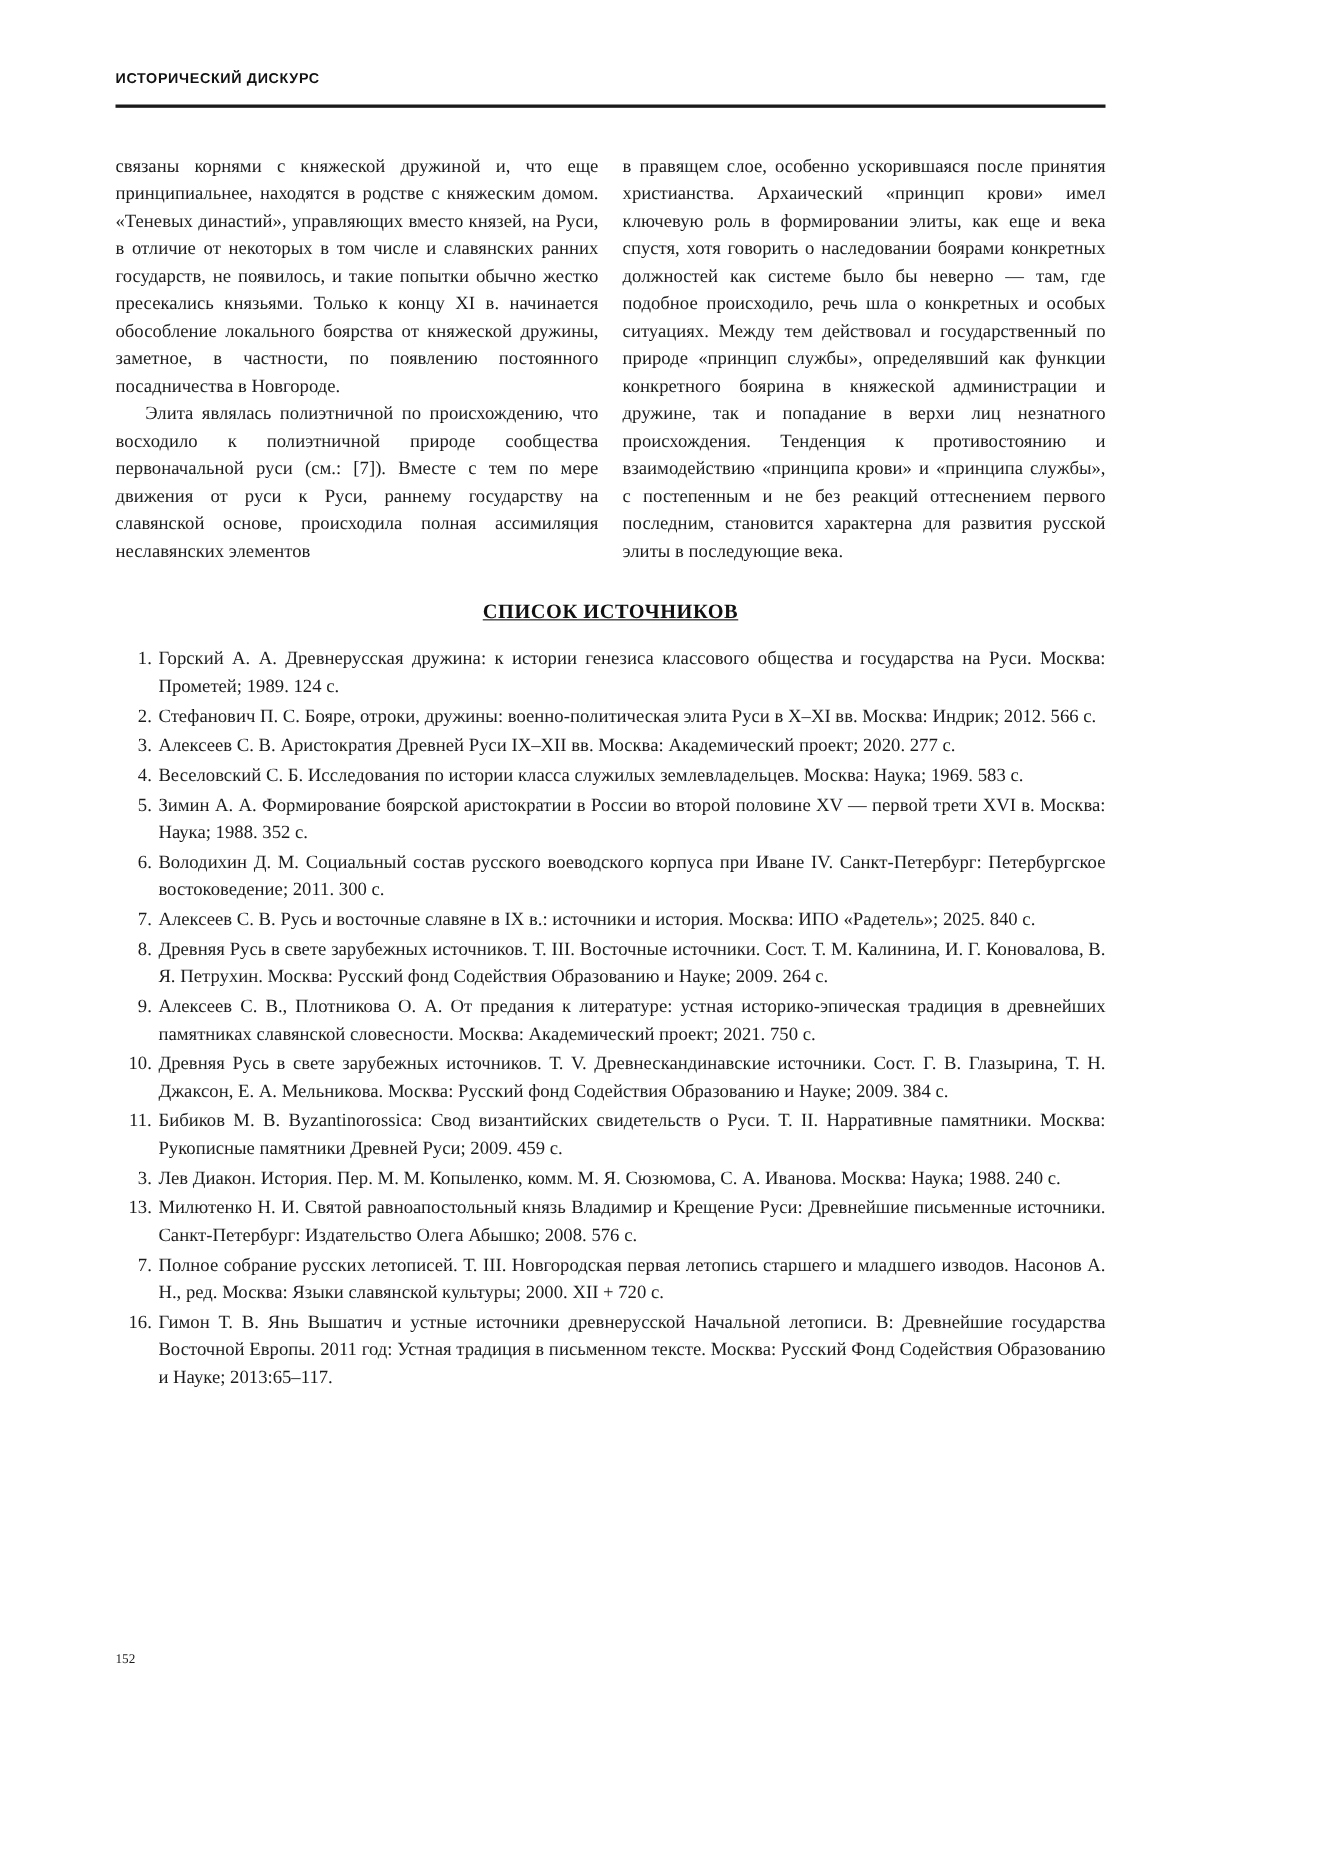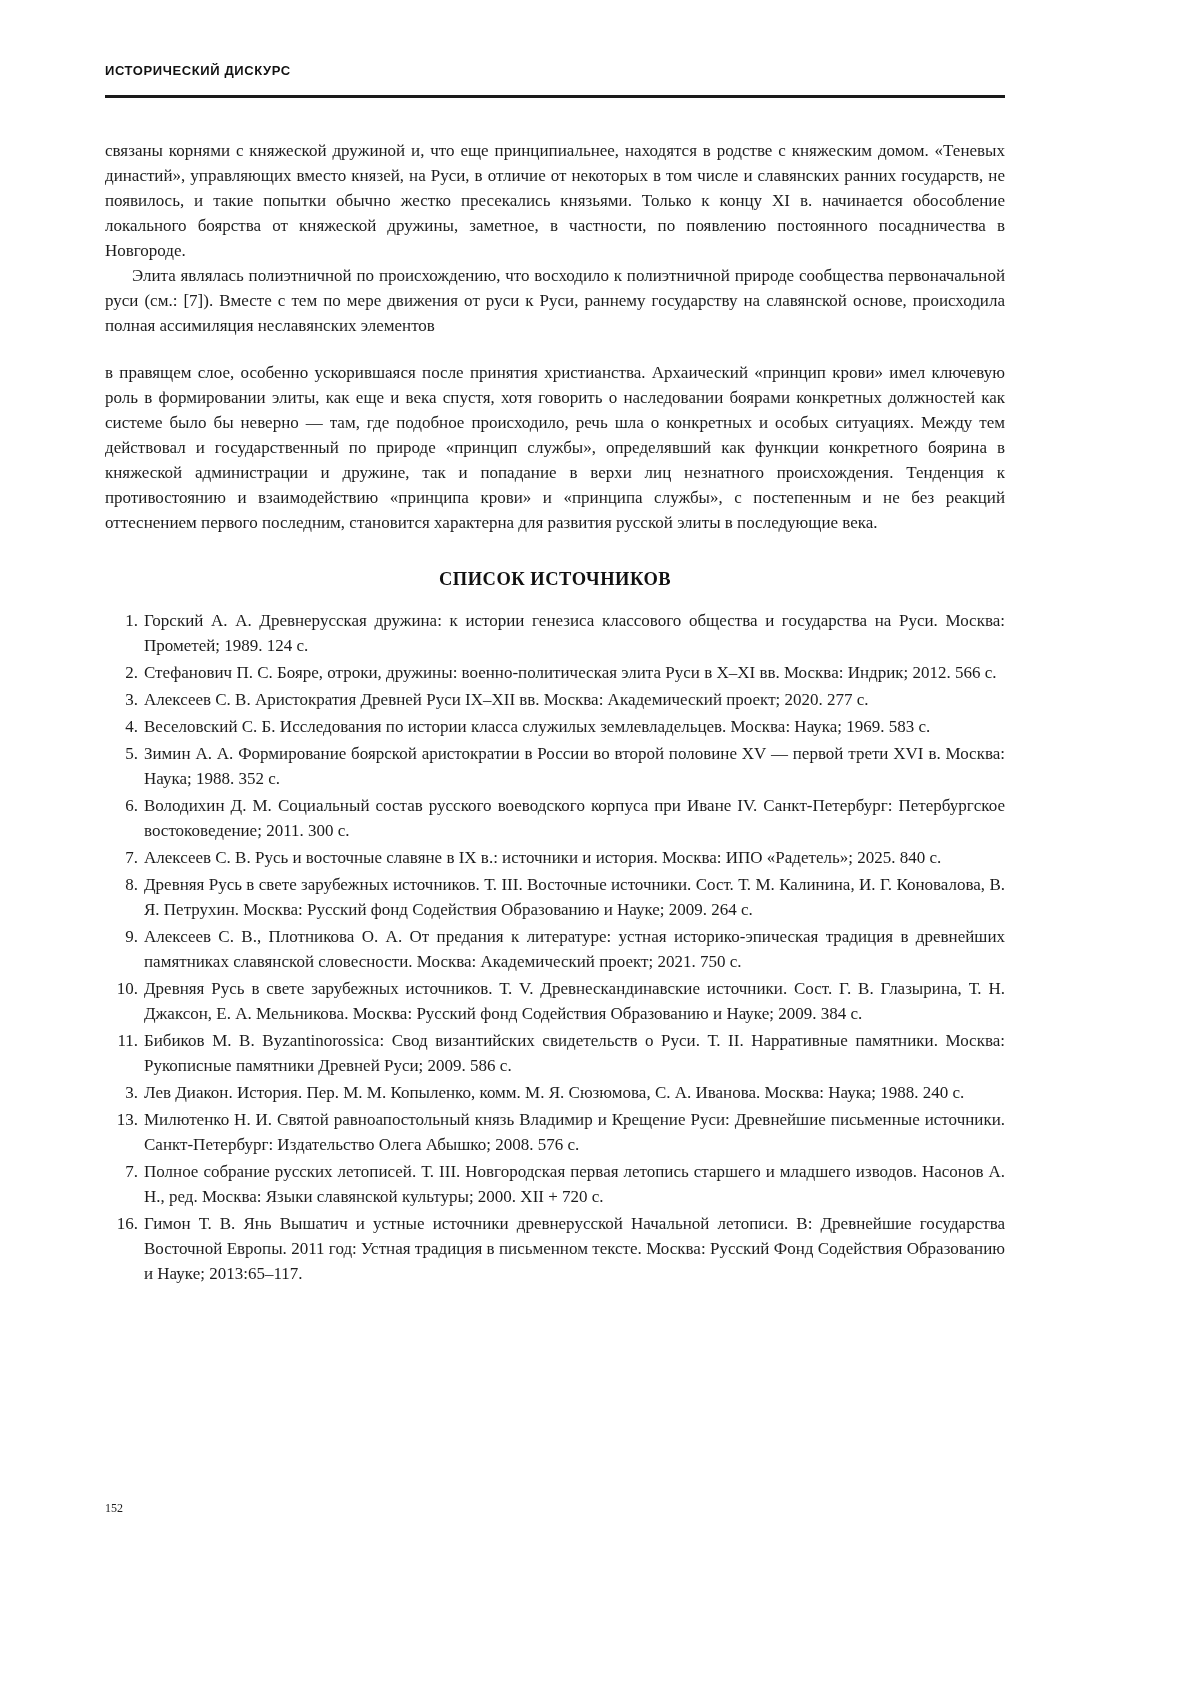--- a/index.html
+++ b/index.html
@@ -34,40 +34,40 @@
   }
   .head-rule {
     border: none;
     border-top: 3px solid #1a1a1a;
     margin: 12px 0 0 0;
   }
   .columns {
     display: flex;
     gap: 22px;
     margin-top: 40px;
-    flex-direction: column;
   }
   .col {
     flex: 1 1 0;
     text-align: justify;
     hyphens: auto;
   }
   .col p {
     margin: 0;
   }
   .col p.indent {
     text-indent: 27px;
   }
   .sources-heading {
     margin: 32px 0 16px 0;
     text-align: center;
     font-weight: 700;
     font-size: 18.5px;
     letter-spacing: 0.5px;
     color: #111;
+    text-decoration: underline;
   }
   .sources-list {
     width: 100%;
   }
   .ref-item {
     display: flex;
     margin: 0 0 2px 0;
   }
   .ref-num {
     flex: 0 0 33px;
@@ -148,21 +148,21 @@
         <div class="ref-item">
           <span class="ref-num">9.</span>
           <span class="ref-text">Алексеев С. В., Плотникова О. А. От предания к литературе: устная историко-эпическая традиция в древнейших памятниках славянской словесности. Москва: Академический проект; 2021. 750 с.</span>
         </div>
         <div class="ref-item">
           <span class="ref-num">10.</span>
           <span class="ref-text">Древняя Русь в свете зарубежных источников. Т. V. Древнескандинавские источники. Сост. Г. В. Глазырина, Т. Н. Джаксон, Е. А. Мельникова. Москва: Русский фонд Содействия Образованию и Науке; 2009. 384 с.</span>
         </div>
         <div class="ref-item">
           <span class="ref-num">11.</span>
-          <span class="ref-text">Бибиков М. В. Byzantinorossica: Свод византийских свидетельств о Руси. Т. II. Нарративные памятники. Москва: Рукописные памятники Древней Руси; 2009. 586 с.</span>
+          <span class="ref-text">Бибиков М. В. Byzantinorossica: Свод византийских свидетельств о Руси. Т. II. Нарративные памятники. Москва: Рукописные памятники Древней Руси; 2009. 459 с.</span>
         </div>
         <div class="ref-item">
           <span class="ref-num">3.</span>
           <span class="ref-text">Лев Диакон. История. Пер. М. М. Копыленко, комм. М. Я. Сюзюмова, С. А. Иванова. Москва: Наука; 1988. 240 с.</span>
         </div>
         <div class="ref-item">
           <span class="ref-num">13.</span>
           <span class="ref-text">Милютенко Н. И. Святой равноапостольный князь Владимир и Крещение Руси: Древнейшие письменные источники. Санкт-Петербург: Издательство Олега Абышко; 2008. 576 с.</span>
         </div>
         <div class="ref-item">

